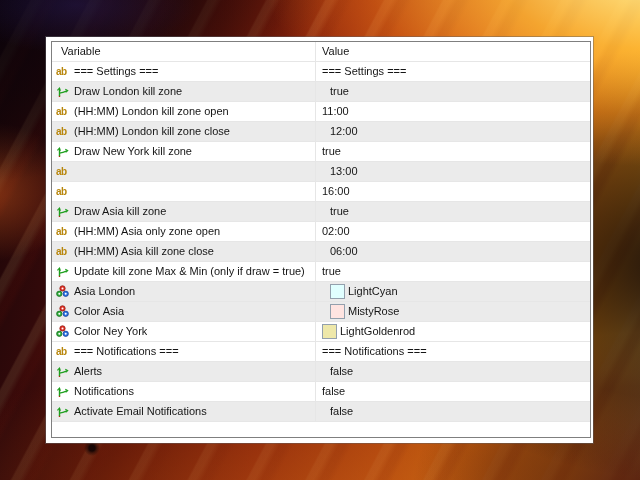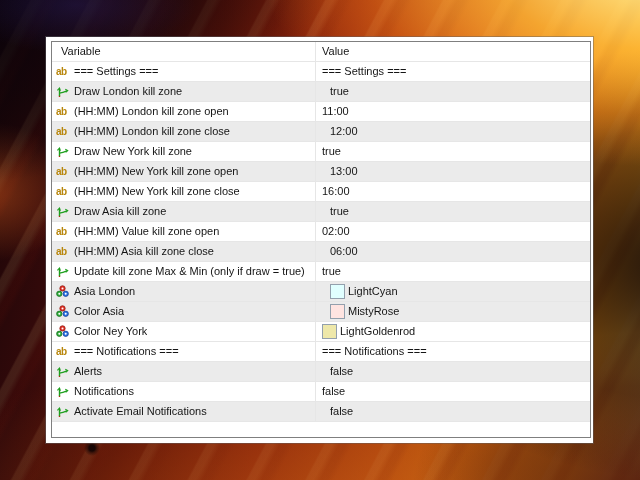--- a/index.html
+++ b/index.html
@@ -155,33 +155,31 @@
     <div class="cell-val">
 
       <span class="lbl">true</span>
     </div>
   </div>
         <div class="row alt">
     <div class="cell-var">
       <span class="icon-slot">
               <span class="ab-ic">ab</span>
             </span>
-      <span class="lbl">(HH:MM) New York kill zone open</span>
     </div>
     <div class="cell-val">
 
       <span class="lbl">13:00</span>
     </div>
   </div>
         <div class="row">
     <div class="cell-var">
       <span class="icon-slot">
               <span class="ab-ic">ab</span>
             </span>
-      <span class="lbl">(HH:MM) New York kill zone close</span>
     </div>
     <div class="cell-val">
 
       <span class="lbl">16:00</span>
     </div>
   </div>
         <div class="row alt">
     <div class="cell-var">
       <span class="icon-slot">
               <svg width="13" height="13" viewBox="0 0 13 13">
@@ -197,21 +195,21 @@
     <div class="cell-val">
 
       <span class="lbl">true</span>
     </div>
   </div>
         <div class="row">
     <div class="cell-var">
       <span class="icon-slot">
               <span class="ab-ic">ab</span>
             </span>
-      <span class="lbl">(HH:MM) Value kill zone open</span>
+      <span class="lbl">(HH:MM) Asia only zone open</span>
     </div>
     <div class="cell-val">
 
       <span class="lbl">02:00</span>
     </div>
   </div>
         <div class="row alt">
     <div class="cell-var">
       <span class="icon-slot">
               <span class="ab-ic">ab</span>

